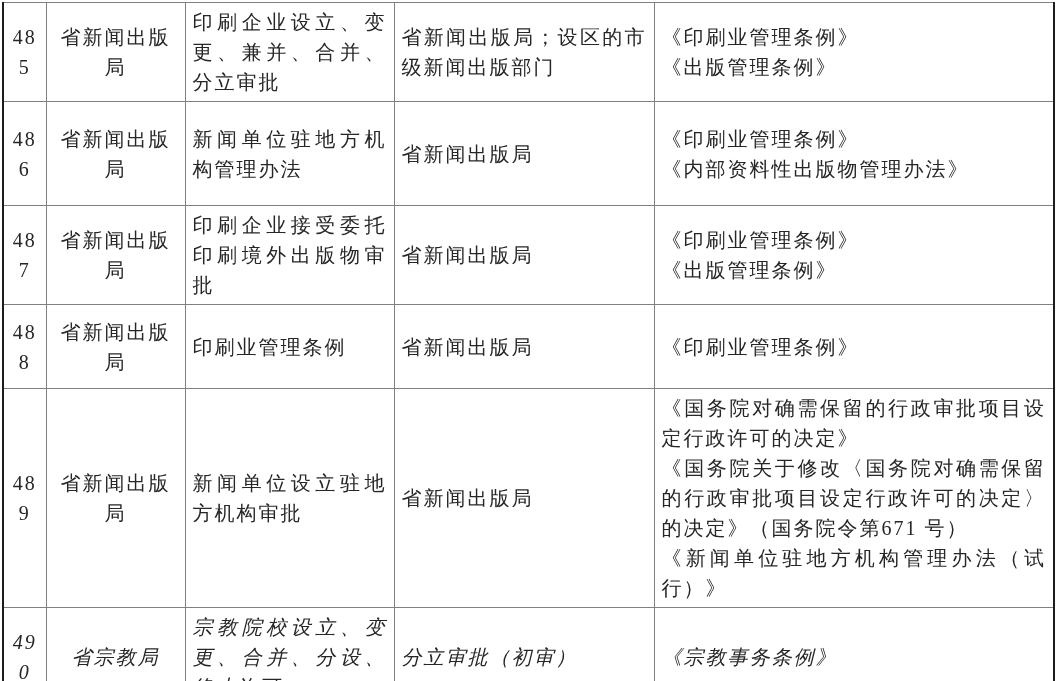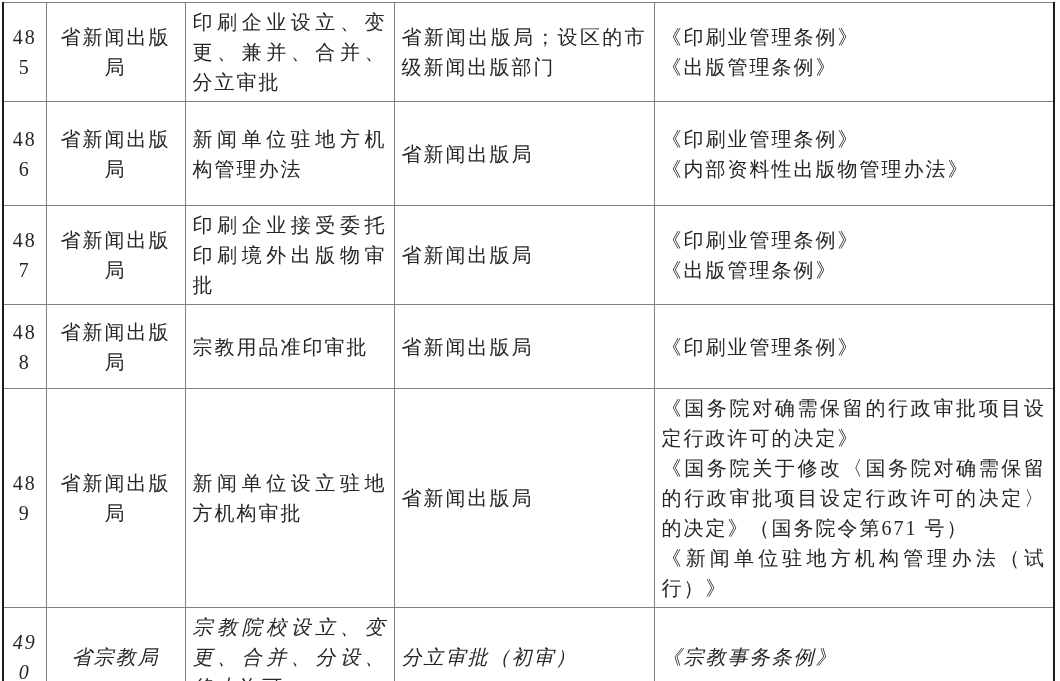--- a/index.html
+++ b/index.html
@@ -102,21 +102,21 @@
     <td class="col-item">印刷企业接受委托印刷境外出版物审批</td>
     <td class="col-authority">省新闻出版局</td>
     <td class="col-legal">
             <div class="legal-line">《印刷业管理条例》</div>
             <div class="legal-line">《出版管理条例》</div>
           </td>
   </tr>
         <tr style="height: 84px; margin-left: 29px;">
     <td class="col-number">488</td>
     <td class="col-department">省新闻出版局</td>
-    <td class="col-item">宗教用品准印审批</td>
+    <td class="col-item">印刷业管理条例</td>
     <td class="col-authority">省新闻出版局</td>
     <td class="col-legal">
             <div class="legal-line">《印刷业管理条例》</div>
           </td>
   </tr>
         <tr style="height: 196px;">
     <td class="col-number">489</td>
     <td class="col-department">省新闻出版局</td>
     <td class="col-item">新闻单位设立驻地方机构审批</td>
     <td class="col-authority">省新闻出版局</td>

